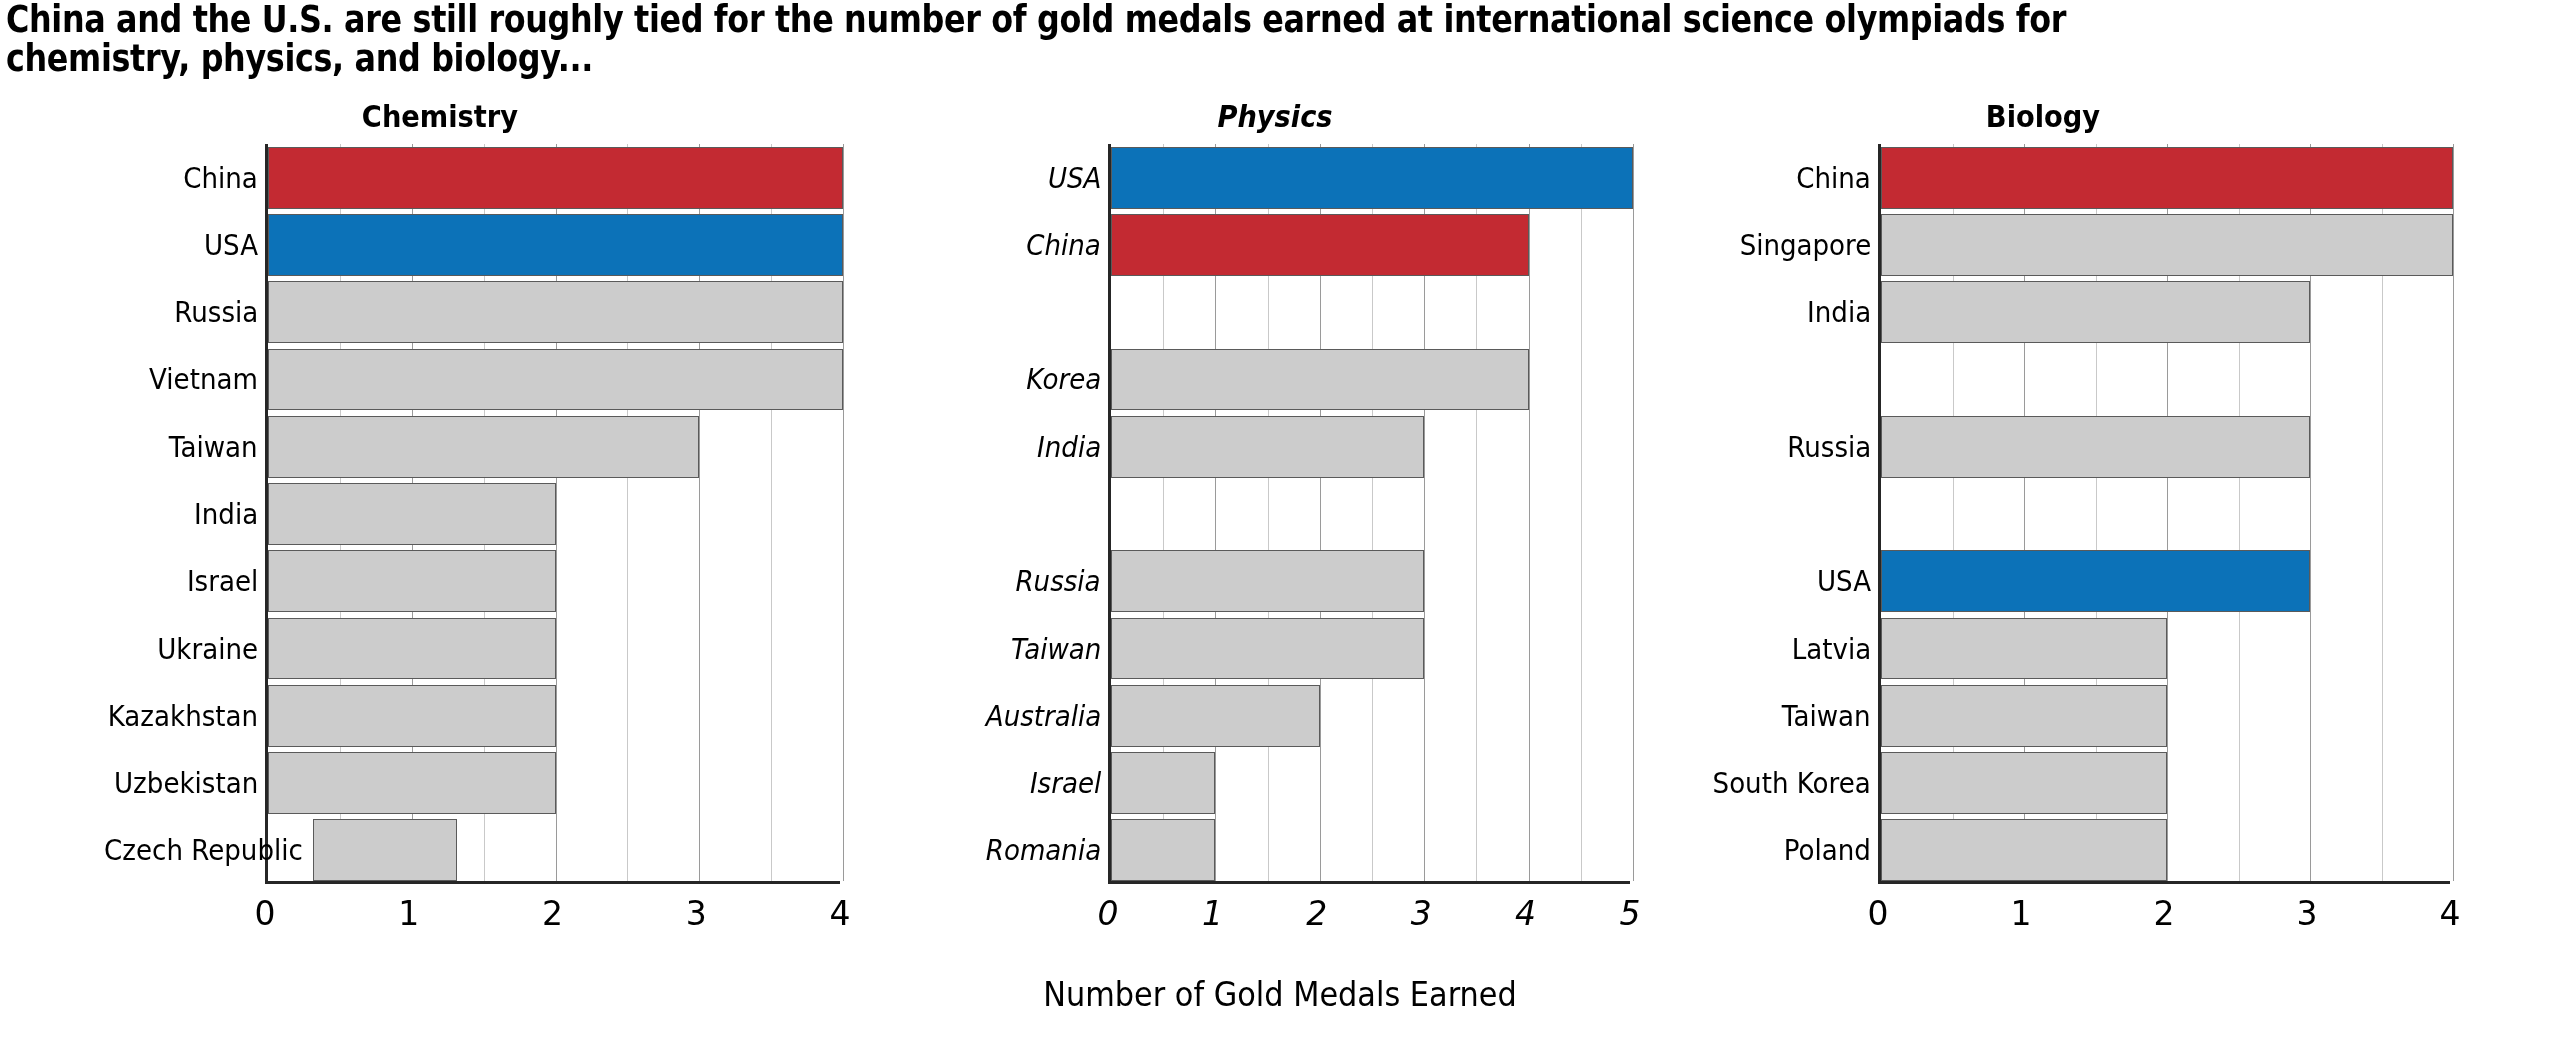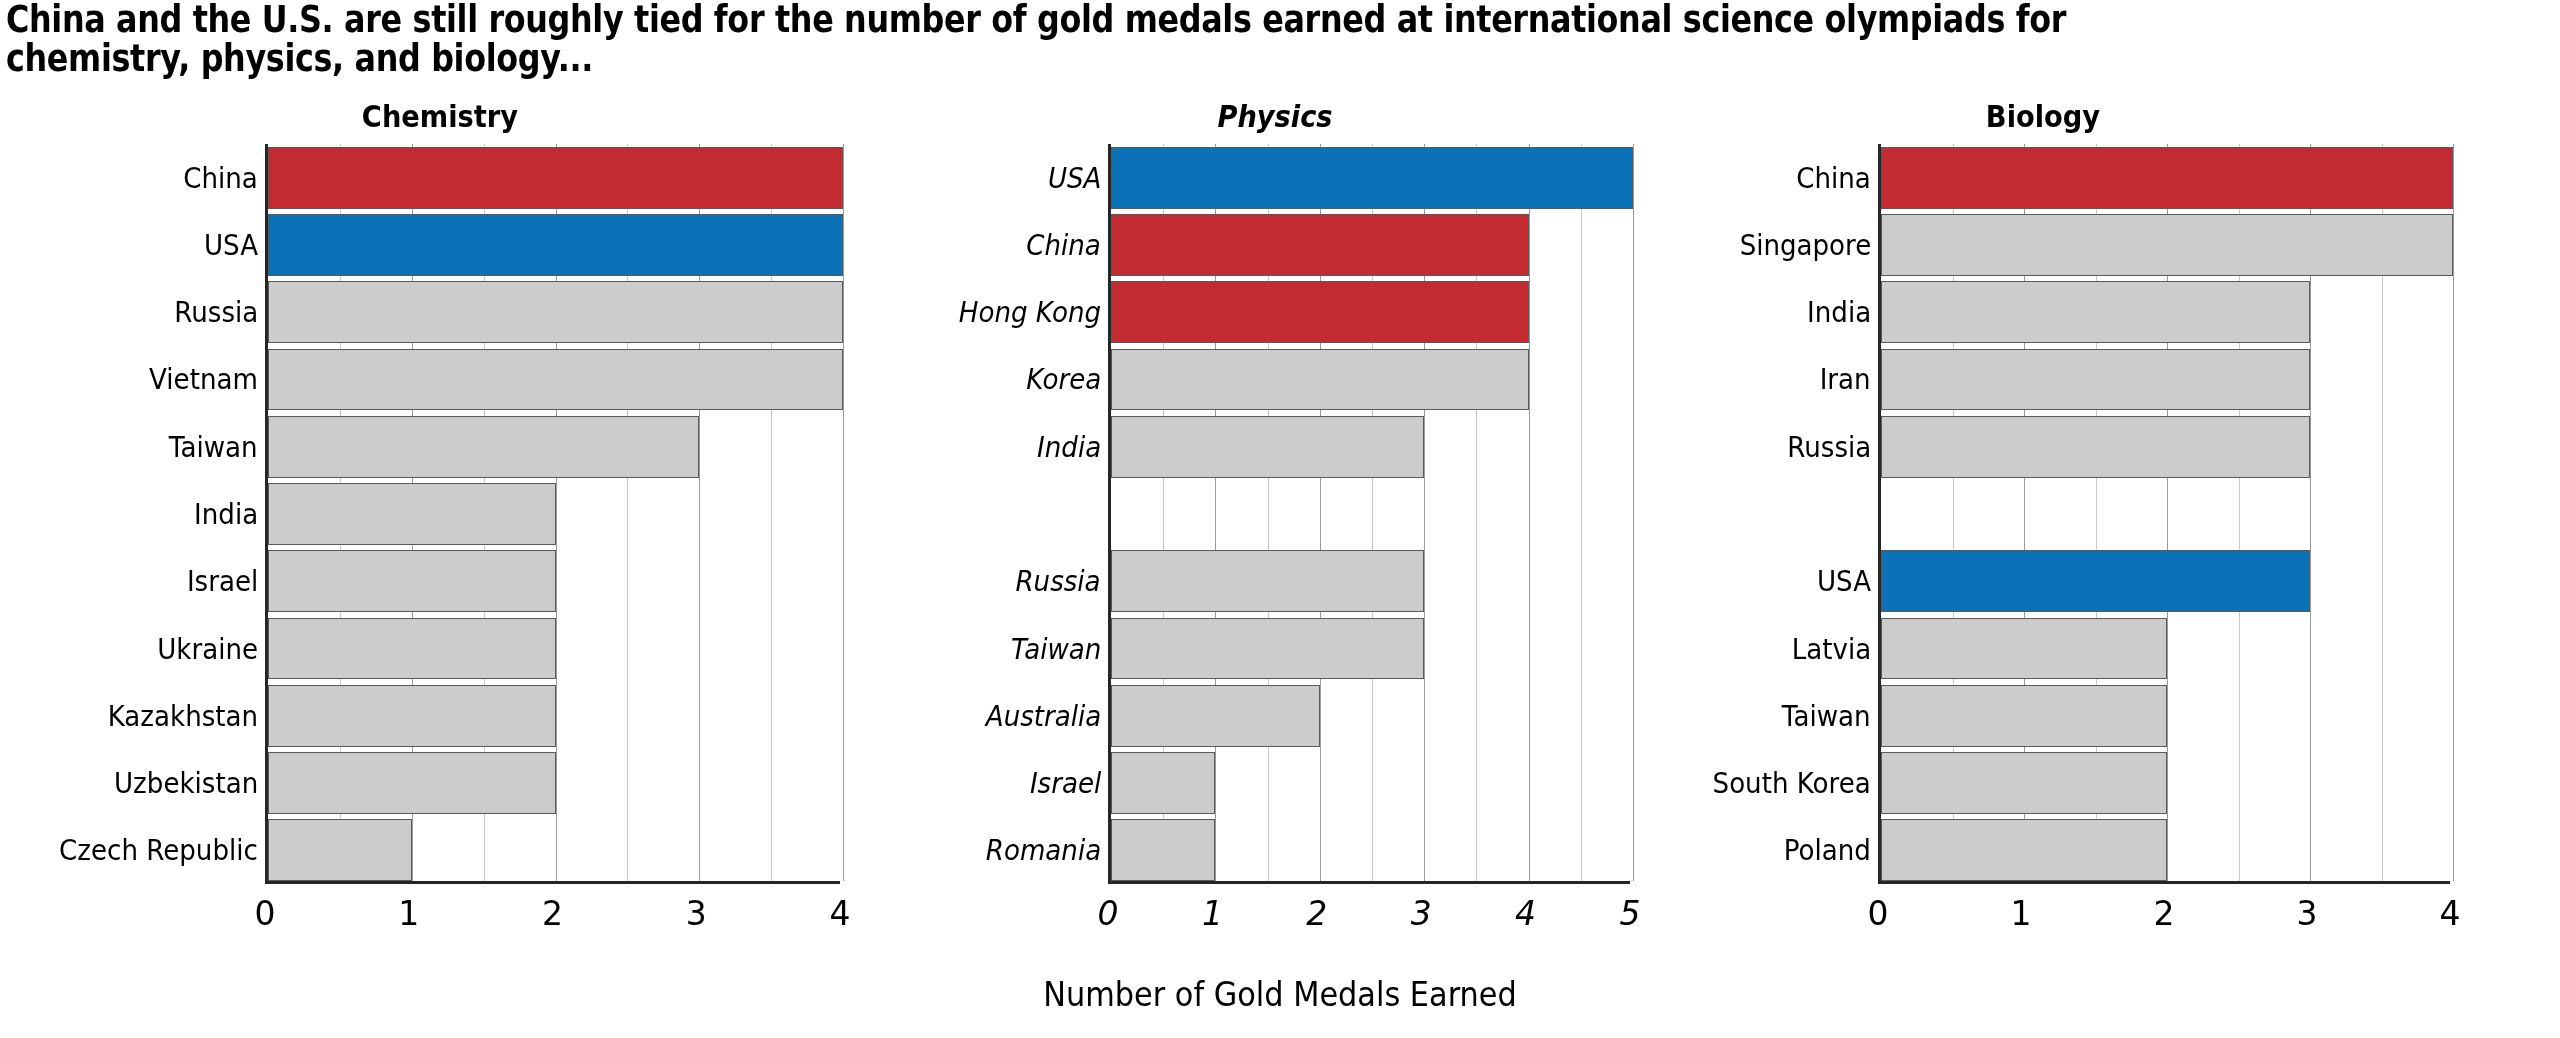--- a/index.html
+++ b/index.html
@@ -180,21 +180,21 @@
           <div class="cat-label">Ukraine</div>
         </div>
         <div class="bar-row" style="top: 538.182px; height: 67.2727px;">
           <div class="bar" title="Kazakhstan: 2" style="width: 287.5px; background: rgb(204, 204, 204);"></div>
           <div class="cat-label">Kazakhstan</div>
         </div>
         <div class="bar-row" style="top: 605.455px; height: 67.2727px;">
           <div class="bar" title="Uzbekistan: 2" style="width: 287.5px; background: rgb(204, 204, 204);"></div>
           <div class="cat-label">Uzbekistan</div>
         </div>
-        <div class="bar-row" style="top: 672.727px; height: 67.2727px;">
+        <div class="bar-row" style="top: 672.727px; height: 67.2727px; margin-left: 45px;">
           <div class="bar" title="Czech Republic: 1" style="width: 143.75px; background: rgb(204, 204, 204);"></div>
           <div class="cat-label">Czech Republic</div>
         </div>
       </div>
       <div class="xtick" style="left: 265px;">0</div>
       <div class="xtick" style="left: 408.75px;">1</div>
       <div class="xtick" style="left: 552.5px;">2</div>
       <div class="xtick" style="left: 696.25px;">3</div>
       <div class="xtick" style="left: 840px;">4</div>
     </div>
@@ -212,24 +212,20 @@
         <div class="gridline minor" style="left: 469.8px;"></div>
         <div class="gridline" style="left: 522px;"></div>
         <div class="bar-row" style="top: 0px; height: 67.2727px;">
           <div class="bar" title="USA: 5" style="width: 522px; background: rgb(12, 114, 184);"></div>
           <div class="cat-label">USA</div>
         </div>
         <div class="bar-row" style="top: 67.2727px; height: 67.2727px;">
           <div class="bar" title="China: 4" style="width: 417.6px; background: rgb(195, 42, 50);"></div>
           <div class="cat-label">China</div>
         </div>
-        <div class="bar-row" style="top: 134.545px; height: 67.2727px;">
-          <div class="bar" title="Hong Kong: 4" style="width: 417.6px; background: rgb(195, 42, 50);"></div>
-          <div class="cat-label">Hong Kong</div>
-        </div>
         <div class="bar-row" style="top: 201.818px; height: 67.2727px;">
           <div class="bar" title="Korea: 4" style="width: 417.6px; background: rgb(204, 204, 204);"></div>
           <div class="cat-label">Korea</div>
         </div>
         <div class="bar-row" style="top: 269.091px; height: 67.2727px;">
           <div class="bar" title="India: 3" style="width: 313.2px; background: rgb(204, 204, 204);"></div>
           <div class="cat-label">India</div>
         </div>
         <div class="bar-row" style="top: 403.636px; height: 67.2727px;">
           <div class="bar" title="Russia: 3" style="width: 313.2px; background: rgb(204, 204, 204);"></div>
@@ -275,24 +271,20 @@
           <div class="cat-label">China</div>
         </div>
         <div class="bar-row" style="top: 67.2727px; height: 67.2727px;">
           <div class="bar" title="Singapore: 4" style="width: 572px; background: rgb(204, 204, 204);"></div>
           <div class="cat-label">Singapore</div>
         </div>
         <div class="bar-row" style="top: 134.545px; height: 67.2727px;">
           <div class="bar" title="India: 3" style="width: 429px; background: rgb(204, 204, 204);"></div>
           <div class="cat-label">India</div>
         </div>
-        <div class="bar-row" style="top: 201.818px; height: 67.2727px;">
-          <div class="bar" title="Iran: 3" style="width: 429px; background: rgb(204, 204, 204);"></div>
-          <div class="cat-label">Iran</div>
-        </div>
         <div class="bar-row" style="top: 269.091px; height: 67.2727px;">
           <div class="bar" title="Russia: 3" style="width: 429px; background: rgb(204, 204, 204);"></div>
           <div class="cat-label">Russia</div>
         </div>
         <div class="bar-row" style="top: 403.636px; height: 67.2727px;">
           <div class="bar" title="USA: 3" style="width: 429px; background: rgb(12, 114, 184);"></div>
           <div class="cat-label">USA</div>
         </div>
         <div class="bar-row" style="top: 470.909px; height: 67.2727px;">
           <div class="bar" title="Latvia: 2" style="width: 286px; background: rgb(204, 204, 204);"></div>

